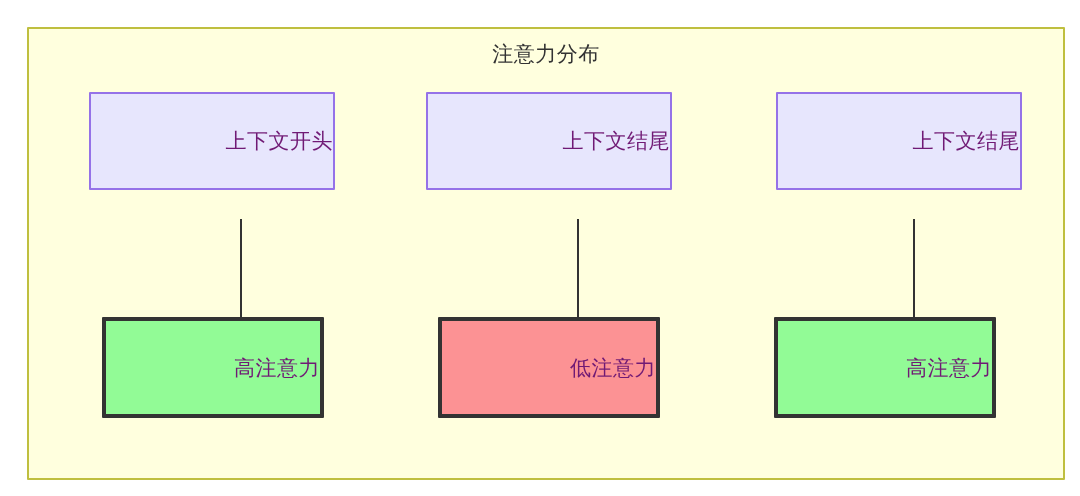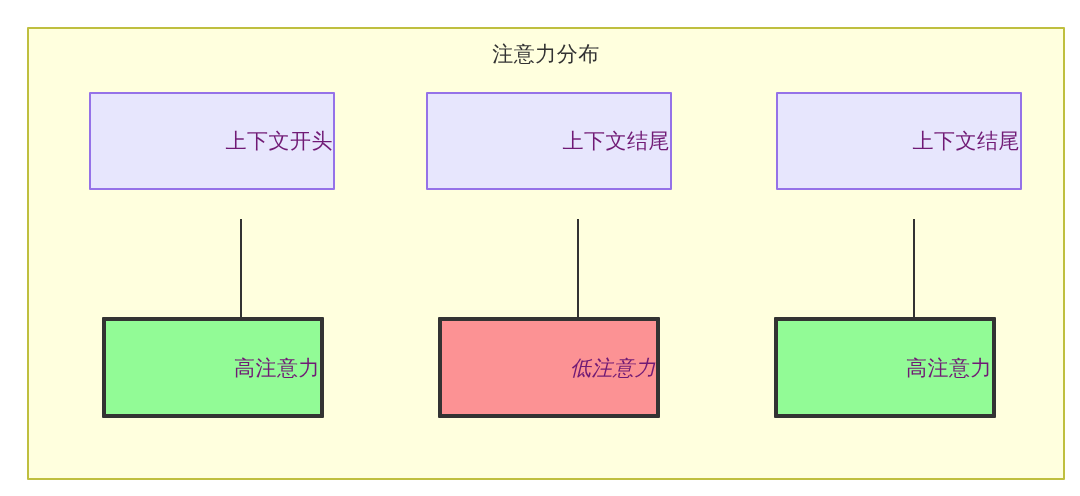--- a/index.html
+++ b/index.html
@@ -78,21 +78,21 @@
   }
 
   .fill-green { background: #92fb96; }
   .fill-red   { background: #fc9294; }
 
   
   .col-0.node-top    { left: 89px; }
   .col-1.node-top    { left: 426px; }
   .col-2.node-top    { left: 776px; }
   .col-0.node-bottom { left: 102px; }
-  .col-1.node-bottom { left: 438px; font-style: italic; }
+  .col-1.node-bottom { left: 438px; }
   .col-2.node-bottom { left: 774px; }
 
   
   .edge-layer {
     position: absolute;
     left: 0;
     top: 0;
     width: 1080px;
     height: 496px;
     pointer-events: none;

